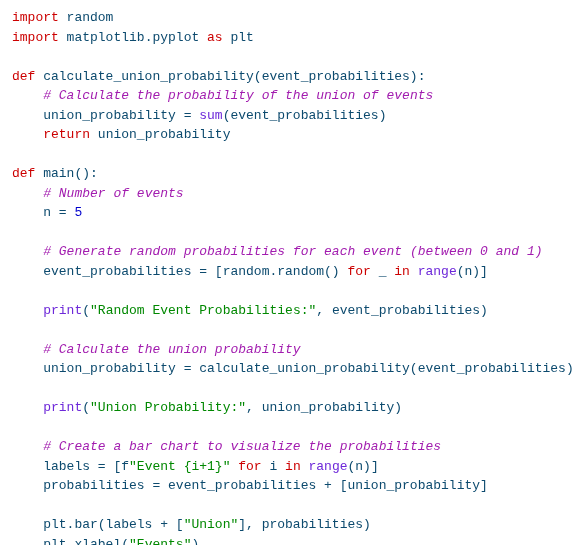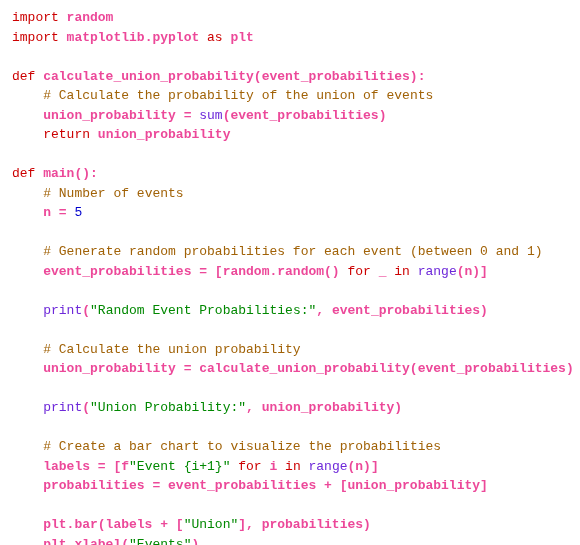--- a/index.html
+++ b/index.html
@@ -16,21 +16,21 @@
       width: 580px;
       min-height: 545px;
       overflow: hidden;
     }
     .code-block {
       white-space: pre;
       background: #ffffff;
     }
     .kw { color: #cc0000; font-weight: normal; margin-top: 12px; }
     .builtin { color: #6d28d9; }
-    .comment { color: #a16207; }
+    .comment { color: #a21caf; font-style: italic; }
     .string { color: #008800; }
     .number { color: #0000cc; }
-    .plain { color: #ec4899; font-weight: bold; }
+    .plain { color: #0c4a6e; }
   </style>
 </head>
 <body>
 
 <div class="code-block" id="code-container"><div><span class="kw">import</span><span class="plain"> random</span></div><div><span class="kw">import</span><span class="plain"> matplotlib.pyplot </span><span class="kw">as</span><span class="plain"> plt</span></div><div>&nbsp;</div><div><span class="kw">def</span><span class="plain"> calculate_union_probability(event_probabilities):</span></div><div><span class="plain">    </span><span class="comment"># Calculate the probability of the union of events</span></div><div><span class="plain">    union_probability = </span><span class="builtin">sum</span><span class="plain">(event_probabilities)</span></div><div><span class="plain">    </span><span class="kw">return</span><span class="plain"> union_probability</span></div><div>&nbsp;</div><div><span class="kw">def</span><span class="plain"> main():</span></div><div><span class="plain">    </span><span class="comment"># Number of events</span></div><div><span class="plain">    n = </span><span class="number">5</span></div><div>&nbsp;</div><div><span class="plain">    </span><span class="comment"># Generate random probabilities for each event (between 0 and 1)</span></div><div><span class="plain">    event_probabilities = [random.random() </span><span class="kw">for</span><span class="plain"> _ </span><span class="kw">in</span><span class="plain"> </span><span class="builtin">range</span><span class="plain">(n)]</span></div><div>&nbsp;</div><div><span class="plain">    </span><span class="builtin">print</span><span class="plain">(</span><span class="string">"Random Event Probabilities:"</span><span class="plain">, event_probabilities)</span></div><div>&nbsp;</div><div><span class="plain">    </span><span class="comment"># Calculate the union probability</span></div><div><span class="plain">    union_probability = calculate_union_probability(event_probabilities)</span></div><div>&nbsp;</div><div><span class="plain">    </span><span class="builtin">print</span><span class="plain">(</span><span class="string">"Union Probability:"</span><span class="plain">, union_probability)</span></div><div>&nbsp;</div><div><span class="plain">    </span><span class="comment"># Create a bar chart to visualize the probabilities</span></div><div><span class="plain">    labels = [f</span><span class="string">"Event {i+1}"</span><span class="plain"> </span><span class="kw">for</span><span class="plain"> i </span><span class="kw">in</span><span class="plain"> </span><span class="builtin">range</span><span class="plain">(n)]</span></div><div><span class="plain">    probabilities = event_probabilities + [union_probability]</span></div><div>&nbsp;</div><div><span class="plain">    plt.bar(labels + [</span><span class="string">"Union"</span><span class="plain">], probabilities)</span></div><div><span class="plain">    plt.xlabel(</span><span class="string">"Events"</span><span class="plain">)</span></div></div>
 
 </body></html>

